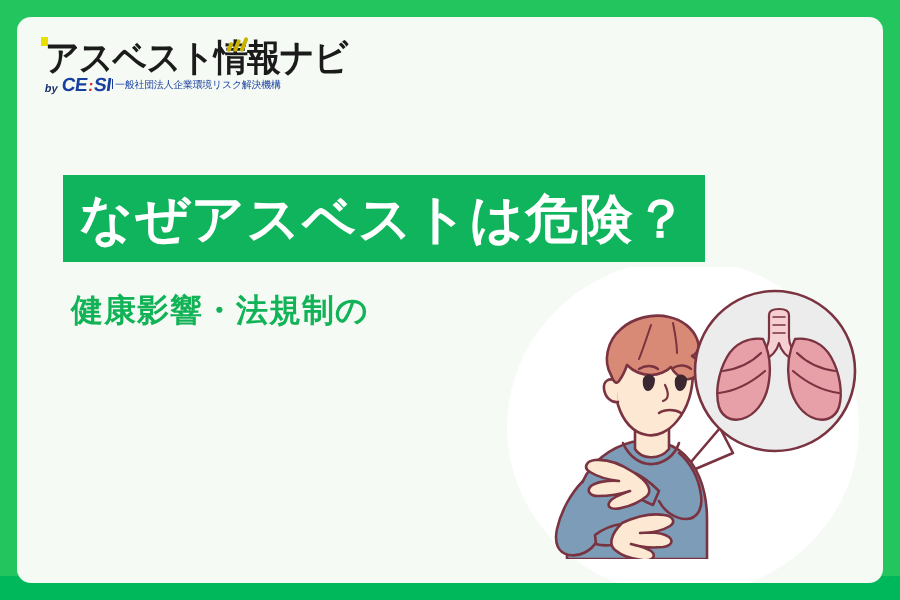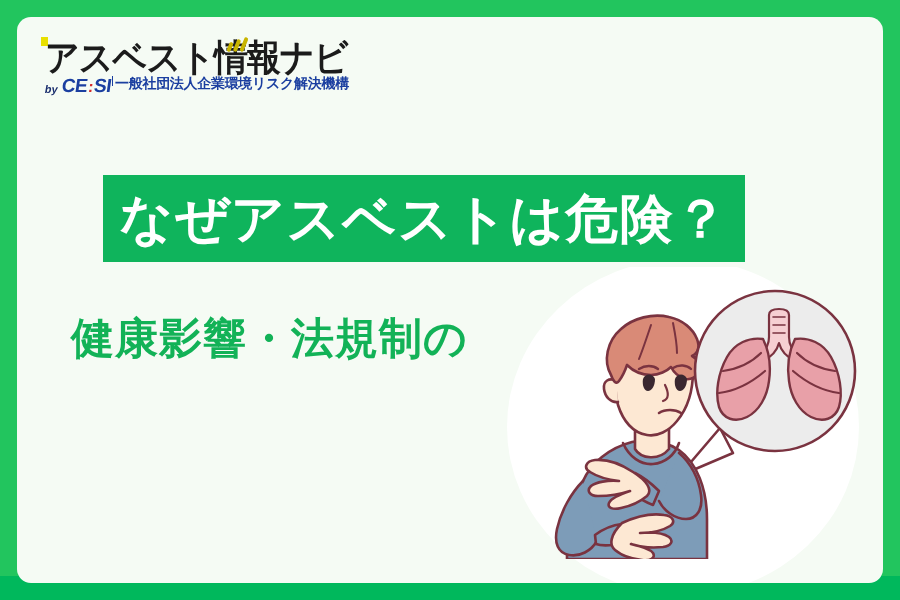--- a/index.html
+++ b/index.html
@@ -84,22 +84,22 @@
     line-height:1;
     position:relative;
     transform:skewX(-8deg);
   }
   .logo-cesi .colon {
     color:#d42a2a;
     font-size:16px;
     padding:0 1px;
   }
   .logo-org {
-    font-size:14px;
-    font-weight:bold;
+    font-size:10px;
+    font-weight:normal;
     color:#1b3fa0;
     letter-spacing:-0.3px;
     padding-bottom:2px;
     position:relative;
   }
   .logo-org:before {
     content:"";
     position:absolute;
     left:-3px; top:1px;
     width:1px; height:10px;
@@ -108,45 +108,43 @@
 
   
   #banner {
     position:absolute;
     left:46px; top:158px;
     width:642px; height:87px;
     background:#0fb45c;
     display:flex;
     align-items:center;
     justify-content:center;
-    margin-left:40px;
   }
   #banner .banner-text {
     font-size:53px;
     font-weight:bold;
     color:#ffffff;
     letter-spacing:1.5px;
     white-space:nowrap;
     line-height:1;
   }
 
   
   #subtitle {
     position:absolute;
     left:54px; top:272px;
     width:470px;
   }
   #subtitle .line {
-    font-size:43px;
+    font-size:32px;
     font-weight:bold;
     color:#12b257;
     letter-spacing:1px;
     line-height:1.36;
     white-space:nowrap;
-    margin-top:20px;
   }
 
   
   #illustration {
     position:absolute;
     left:466px; top:250px;
     width:400px; height:320px;
   }
   #illustration svg { display:block; width:400px; height:320px; }
 </style>

